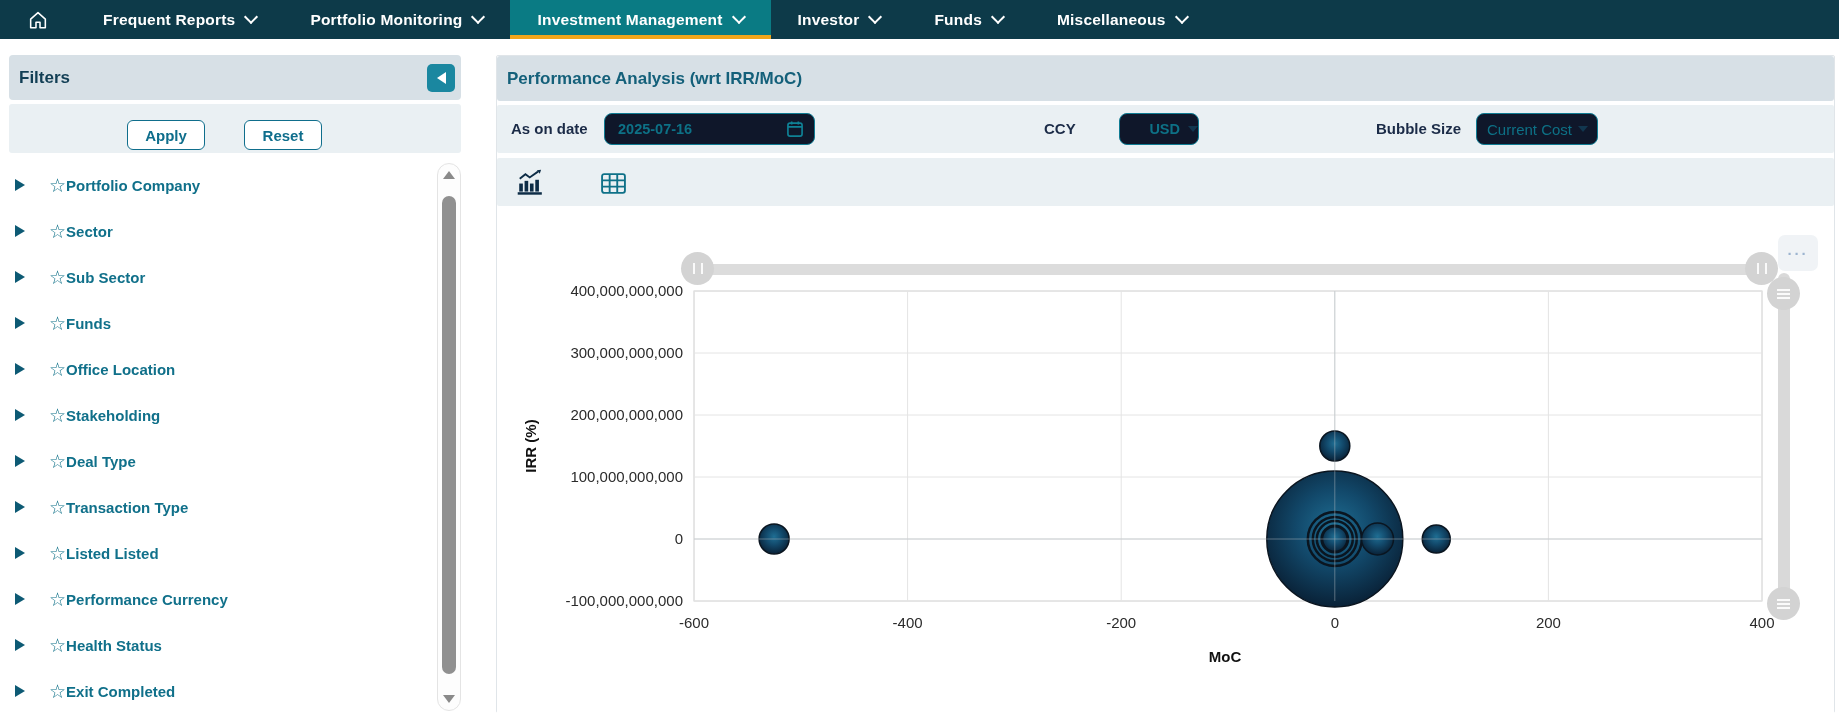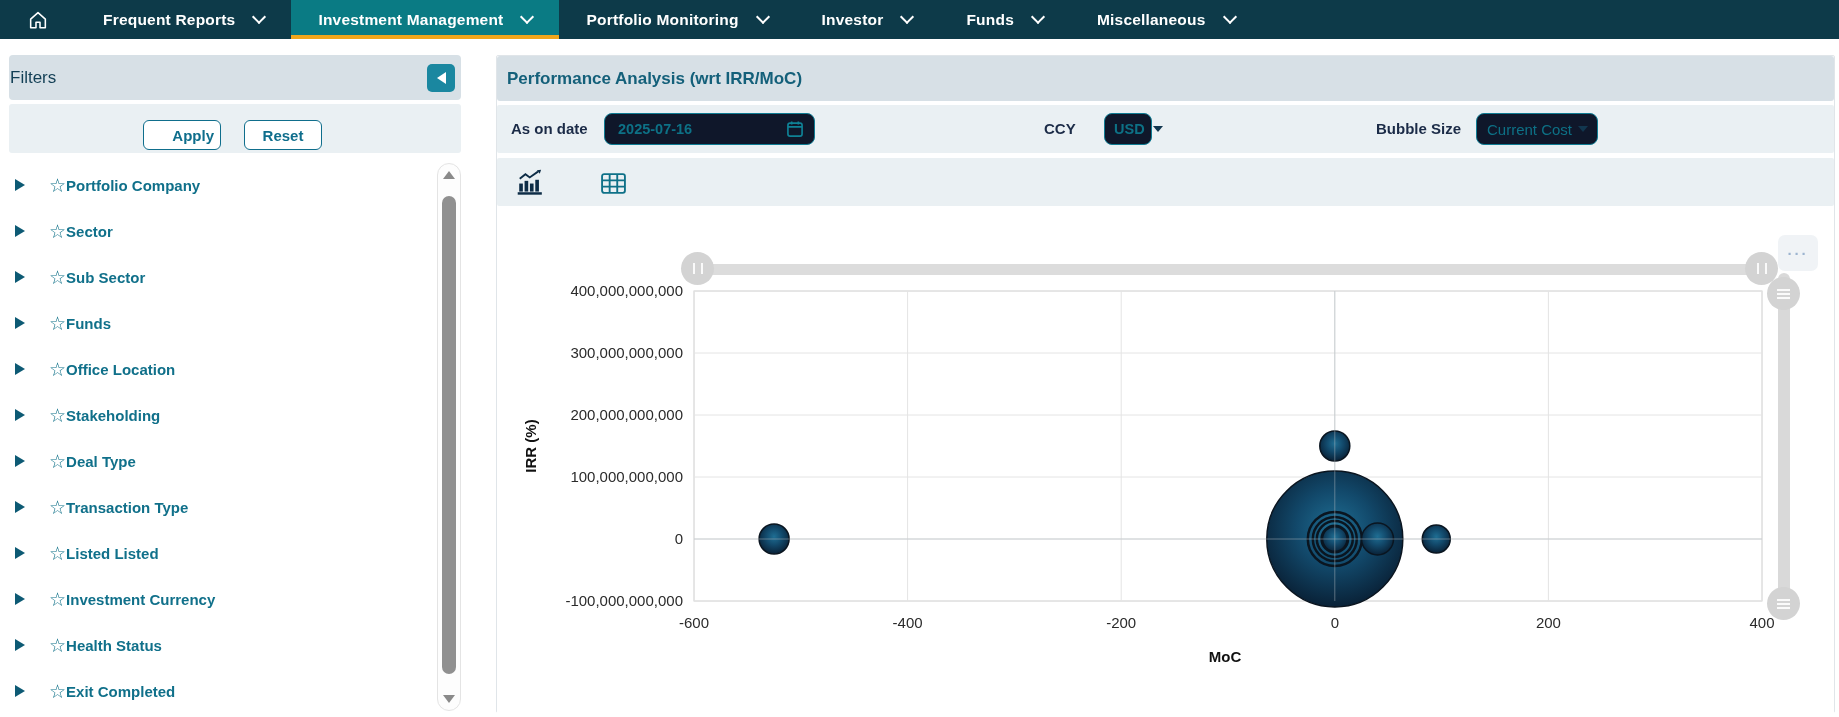--- a/index.html
+++ b/index.html
@@ -4,29 +4,29 @@
 <style>
   html,body{margin:0;padding:0;background:#fff;}
   #app{position:relative;width:1839px;height:717px;overflow:hidden;
        font-family:"Liberation Sans",sans-serif;background:#fff;}
 
   
   .topnav{position:absolute;left:0;top:0;width:1839px;height:39px;background:#0d3a49;
           display:flex;align-items:stretch;}
   .nav-home{width:76px;display:flex;align-items:center;justify-content:center;cursor:pointer;}
   .nav-item{display:flex;align-items:center;padding:0 27px;color:#fff;font-size:15.5px;
-            font-weight:600;letter-spacing:.2px;cursor:pointer;white-space:nowrap;position:relative;gap:8px;}
+            font-weight:600;letter-spacing:.2px;cursor:pointer;white-space:nowrap;position:relative;}
   .nav-item.active{background:#0a7b84;border-bottom:4px solid #f0a61c;padding-top:4px;}
   .chev{display:inline-block;width:8px;height:8px;border-right:2.4px solid #fff;
         border-bottom:2.4px solid #fff;transform:rotate(45deg);margin-left:11px;margin-top:-5px;}
 
   
   .filters-header{position:absolute;left:9px;top:55px;width:452px;height:45px;background:#d7e0e6;
                   border-radius:4px;display:flex;align-items:center;}
-  .filters-title{margin-left:1px;font-size:17px;font-weight:normal;color:#123f55;}
+  .filters-title{margin-left:10px;font-size:17px;font-weight:bold;color:#123f55;}
   .collapse-btn{position:absolute;left:418px;top:9px;width:28px;height:28px;background:#1a87a0;
                 border-radius:5px;display:flex;align-items:center;justify-content:center;cursor:pointer;}
   .collapse-tri{width:0;height:0;border-top:6px solid transparent;border-bottom:6px solid transparent;
                 border-right:9px solid #fff;}
   .filter-actions{position:absolute;left:9px;top:104px;width:452px;height:49px;background:#eaf0f3;
                   border-radius:3px;}
   .btn{position:absolute;top:16px;height:30px;width:78px;background:#fff;border:1.6px solid #0f6e8c;
        border-radius:6px;color:#0f6e8c;font-weight:bold;font-size:15px;font-family:"Liberation Sans",sans-serif;
        cursor:pointer;}
   .filter-list{position:absolute;left:9px;top:162px;width:420px;}
@@ -86,26 +86,26 @@
         <svg width="22" height="22" viewBox="0 0 24 24">
           <path d="M4 11 L12 4 L20 11 V20.5 H14.2 V14.5 H9.8 V20.5 H4 Z" stroke="#fff" fill="none" stroke-width="1.7" stroke-linejoin="round"></path>
         </svg>
       </span>
     </div>
     <div id="nav-items" style="display:flex;align-items:stretch;">
         <div class="nav-item">
           <span>Frequent Reports</span>
           <span class="chev"></span>
         </div>
+        <div class="nav-item">
+          <span>Portfolio Monitoring</span>
+          <span class="chev"></span>
+        </div>
         <div class="nav-item active">
           <span>Investment Management</span>
-          <span class="chev"></span>
-        </div>
-        <div class="nav-item">
-          <span>Portfolio Monitoring</span>
           <span class="chev"></span>
         </div>
         <div class="nav-item">
           <span>Investor</span>
           <span class="chev"></span>
         </div>
         <div class="nav-item">
           <span>Funds</span>
           <span class="chev"></span>
         </div>
@@ -116,21 +116,21 @@
       </div>
   </div>
 
   <div class="filters-header">
     <span class="filters-title">Filters</span>
     <div class="collapse-btn">
       <span class="collapse-tri"></span>
     </div>
   </div>
   <div class="filter-actions">
-    <button class="btn" style="left:134px;text-align:right;">Apply</button>
+    <button class="btn" style="left:118px;">Apply</button>
     <button class="btn" style="left:235px;">Reset</button>
   </div>
   <div class="filter-list" id="filter-list">
       <div class="filter-row">
         <span class="expander"></span>
         <span class="star">☆</span>
         <span class="filter-label">Portfolio Company</span>
       </div>
       <div class="filter-row">
         <span class="expander"></span>
@@ -168,21 +168,21 @@
         <span class="filter-label">Transaction Type</span>
       </div>
       <div class="filter-row">
         <span class="expander"></span>
         <span class="star">☆</span>
         <span class="filter-label">Listed Listed</span>
       </div>
       <div class="filter-row">
         <span class="expander"></span>
         <span class="star">☆</span>
-        <span class="filter-label">Investment Currency</span>
+        <span class="filter-label">Performance Currency</span>
       </div>
       <div class="filter-row">
         <span class="expander"></span>
         <span class="star">☆</span>
         <span class="filter-label">Health Status</span>
       </div>
       <div class="filter-row">
         <span class="expander"></span>
         <span class="star">☆</span>
         <span class="filter-label">Exit Completed</span>
@@ -205,21 +205,21 @@
         <span class="val" style="margin-left:13px;">2025-07-16</span>
         <span style="margin-left:auto;margin-right:9px;display:flex;">
           <svg width="20" height="20" viewBox="0 0 24 24" fill="none" stroke="#0f8296" stroke-width="2">
             <rect x="3.5" y="5" width="17" height="15.5" rx="2.5"></rect>
             <path d="M3.5 9.5 H20.5 M8 3 V6.5 M16 3 V6.5"></path>
           </svg>
         </span>
       </div>
 
       <span class="ctl-label" style="left:547px;">CCY</span>
-      <div class="field" style="left:607px;width:48px;">
+      <div class="field" style="left:622px;width:80px;justify-content:flex-end;">
         <span class="val" style="margin-left:9px;">USD</span>
         <span class="caret"></span>
       </div>
 
       <span class="ctl-label" style="left:879px;">Bubble Size</span>
       <div class="field" style="left:979px;width:122px;">
         <span class="val" style="margin-left:10px;font-weight:normal;font-size:15px;">Current Cost</span>
         <span class="caret" style="margin-left:6px;"></span>
       </div>
     </div>

